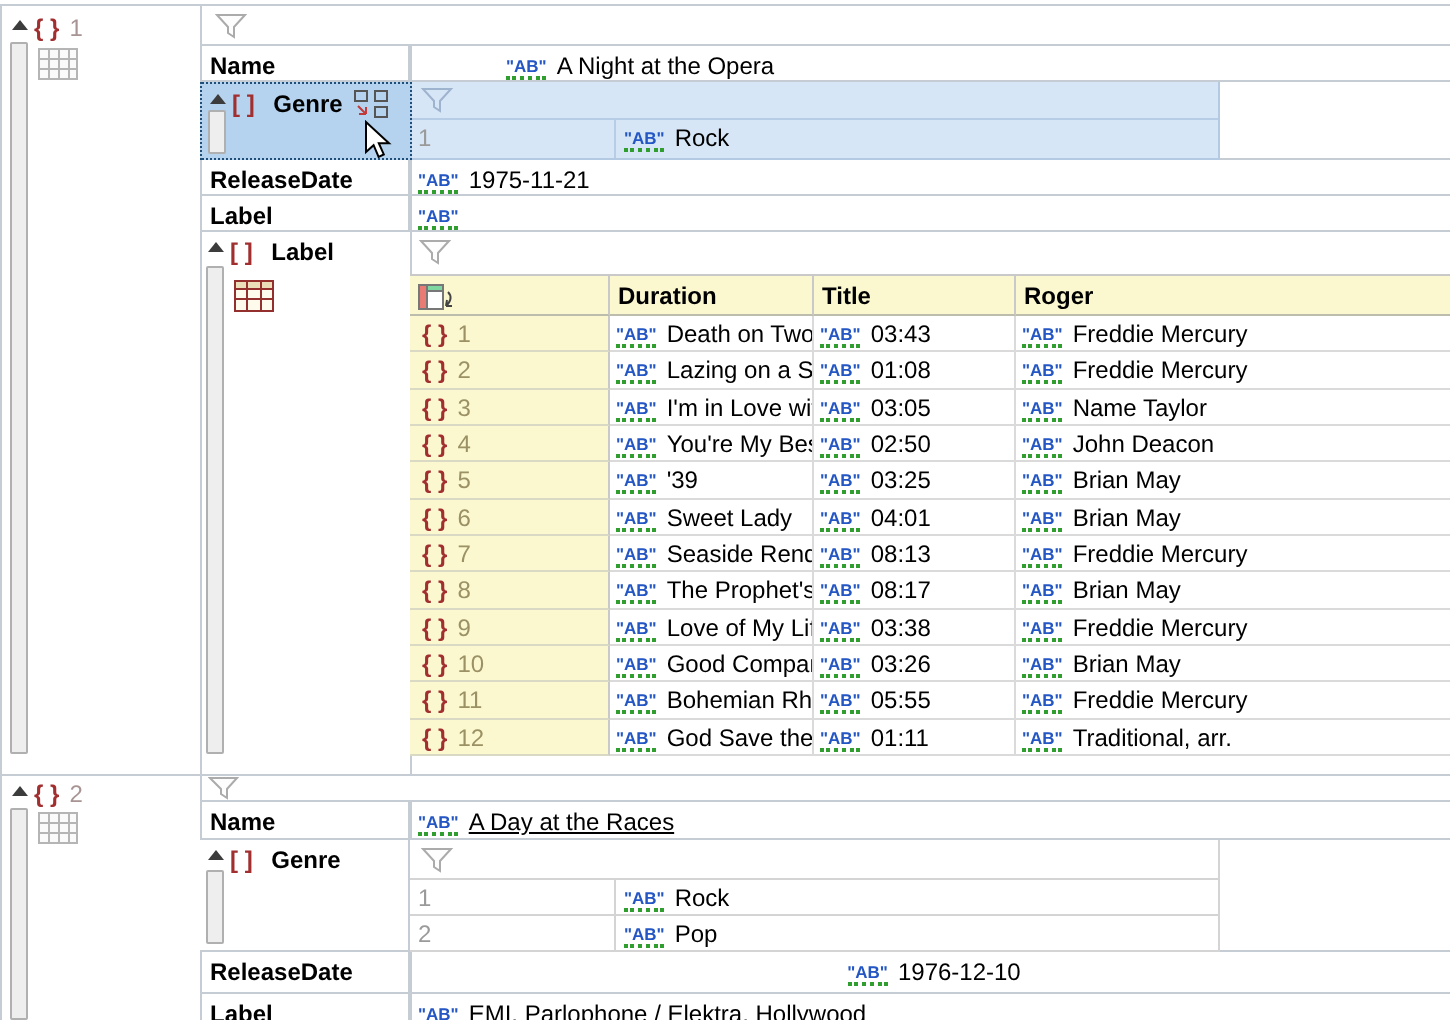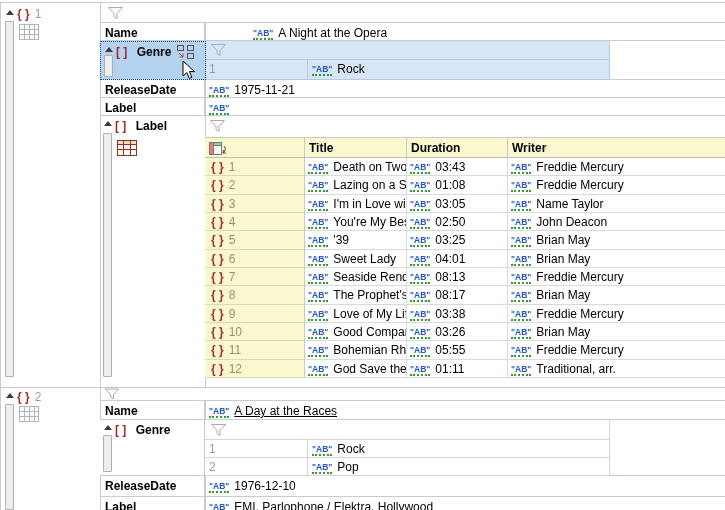--- a/index.html
+++ b/index.html
@@ -177,23 +177,23 @@
     <div class="t-head">
       <span>
         <svg width="19" height="15">
             <rect x="0.5" y="1.5" width="12" height="12" fill="#fff" stroke="#777"></rect>
             <rect x="0.5" y="1.5" width="4" height="12" fill="#e87b74" stroke="#777"></rect>
             <rect x="4.5" y="1.5" width="8" height="3" fill="#7ed6a0" stroke="#777"></rect>
             <path d="M15,5 q3,3 -1,7 M14,12 l3,0 M14,12 l0.5,-3" stroke="#444" fill="none"></path>
           </svg>
       </span>
     </div>
+    <div class="t-head"><span>Duration</span></div>
     <div class="t-head"><span>Title</span></div>
-    <div class="t-head"><span>Duration</span></div>
-    <div class="t-head last"><span>Writer</span></div>
+    <div class="t-head last"><span>Roger</span></div>
 
     <div class="t-ord"><span class="brace">{ }</span><span class="num">1</span></div>
     <div class="t-cell"><span class="ab"></span><span>Death on Two Le</span></div>
     <div class="t-cell"><span class="ab"></span><span>03:43</span></div>
     <div class="t-cell last"><span class="ab"></span><span>Freddie Mercury</span></div>
 
     <div class="t-ord"><span class="brace">{ }</span><span class="num">2</span></div>
     <div class="t-cell"><span class="ab"></span><span>Lazing on a Sun</span></div>
     <div class="t-cell"><span class="ab"></span><span>01:08</span></div>
     <div class="t-cell last"><span class="ab"></span><span>Freddie Mercury</span></div>
@@ -294,18 +294,18 @@
       <div class="gval"><span class="ab"></span><span>Rock</span></div>
     </div>
     <div class="grow">
       <div class="gidx"><span class="g-idx-num">2</span></div>
       <div class="gval"><span class="ab"></span><span>Pop</span></div>
     </div>
   </div>
   <div class="hline" style="left:610px;top:475px;width:115px;"></div>
 
   <div class="kv-key" style="top:476px;height:21px;"><span>ReleaseDate</span></div>
-  <div class="kv-val" style="top:476px;height:21px;"><span class="ab"></span><span>1976-12-10</span></div>
+  <div class="kv-val" style="top:476px;height:21px;text-align:center;"><span class="ab"></span><span>1976-12-10</span></div>
 
   <div class="kv-key" style="top:497px;height:22px;border-bottom:none;"><span>Label</span></div>
   <div class="kv-val" style="top:497px;height:22px;border-bottom:none;"><span class="ab"></span><span>EMI, Parlophone / Elektra, Hollywood</span></div>
 
 </div>
 
 </body></html>

